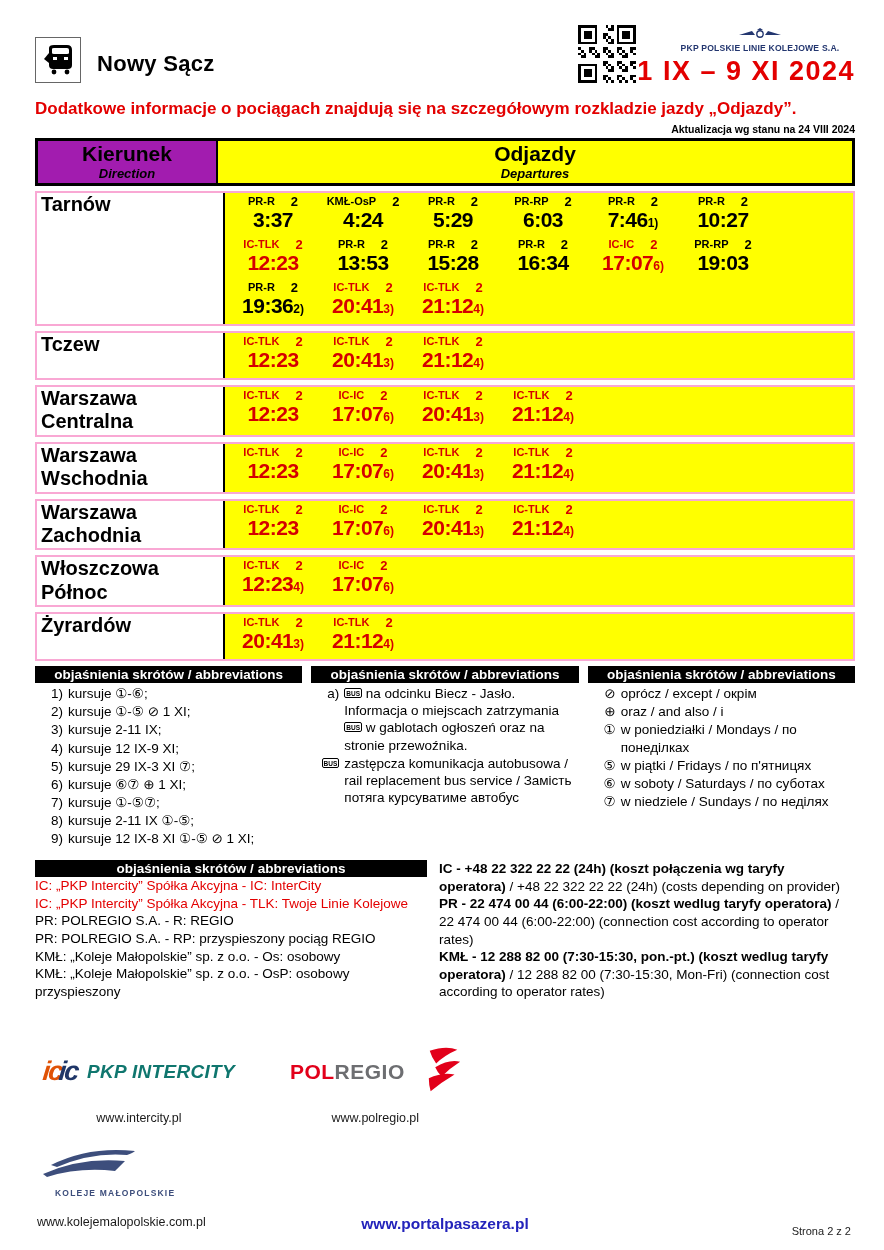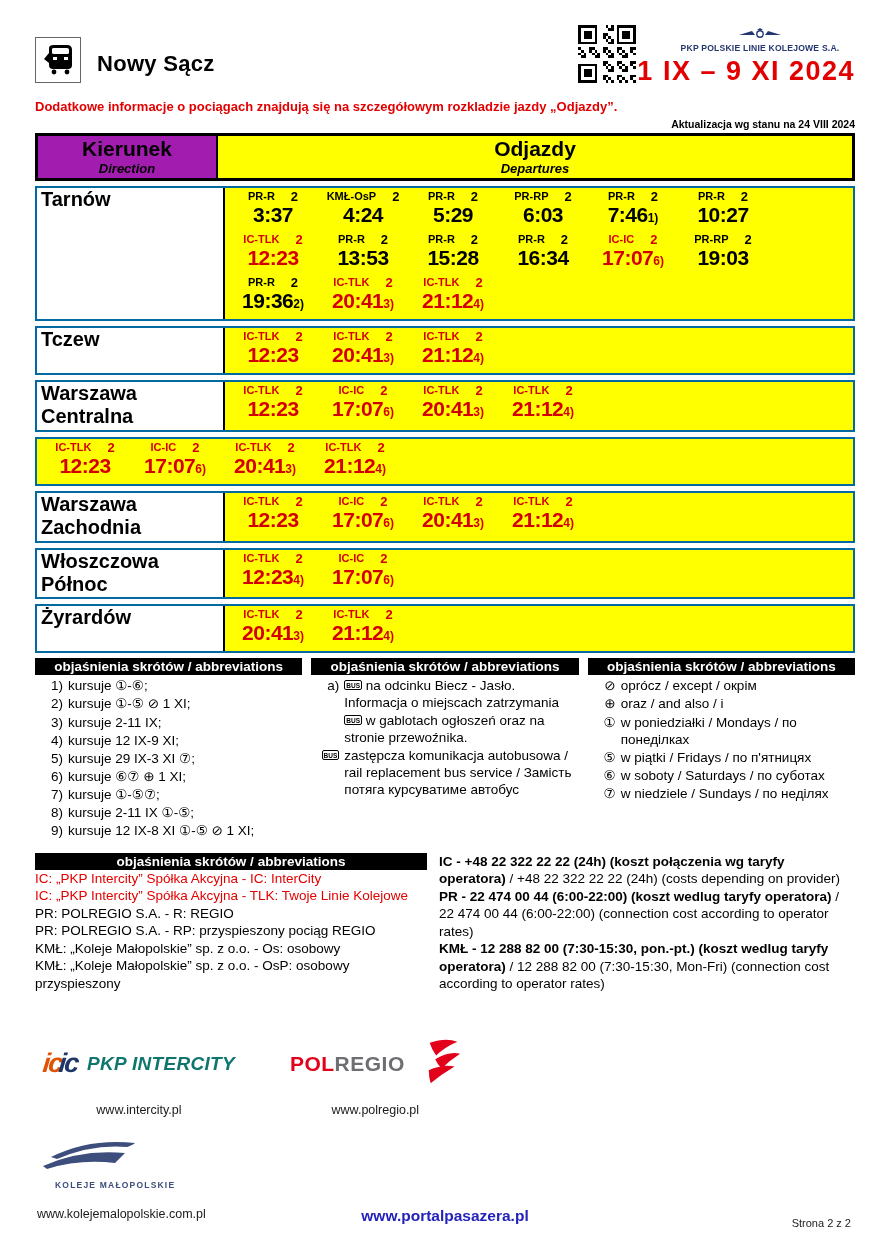--- a/index.html
+++ b/index.html
@@ -11,29 +11,29 @@
   
   .header{position:relative; height:68px;}
   .train-box{position:absolute; left:0; top:12px; width:44px; height:44px; border:1px solid #666;
     display:flex; align-items:center; justify-content:center; background:#fff;}
   .station{position:absolute; left:62px; top:26px; font-size:22px; font-weight:bold; letter-spacing:.3px;}
   .qr{position:absolute; left:543px; top:0; width:58px; height:58px;}
   .right-cluster{position:absolute; right:0; top:0; display:flex; flex-direction:column; align-items:flex-end;}
   .plk{display:flex; flex-direction:column; align-items:center; width:190px;}
   .plk-name{color:#23366f; font-weight:bold; font-size:8.6px; white-space:nowrap; letter-spacing:.2px;}
   .validity{color:#e30000; font-weight:bold; font-size:27px; letter-spacing:1.5px; margin-top:3px; white-space:nowrap;}
-  .notice{color:#e30000; font-weight:bold; font-size:13px; margin-top:6px;}
+  .notice{color:#e30000; font-weight:bold; font-size:17px; margin-top:6px;}
   .update{text-align:right; font-size:10.5px; font-weight:bold; margin:4px 0 3px;}
   
   .tt-header{display:flex; border:3px solid #000;}
   .tt-h-left{width:178px; border-right:2px solid #000; background:#a21caf; text-align:center; padding:1px 0 2px;}
   .tt-h-right{flex:1; background:#ffff00; text-align:center; padding:1px 0 2px;}
   .h-pl{font-size:21px; font-weight:bold;}
   .h-en{font-size:13px; font-weight:bold; font-style:italic;}
-  .tt-group{display:flex; border:2px solid #0369a1; margin-top:5px; min-height:38px;}
+  .tt-group{display:flex; border:2px solid #f9a8d4; margin-top:5px; min-height:38px;}
   .tt-name{width:179px; border-right:2px solid #000; background:#fff; font-size:20px; font-weight:bold;
     padding:0 3px 1px 4px; line-height:1.17;}
   .tt-deps{flex:1; background:#ffff00; display:flex; flex-wrap:wrap; align-content:flex-start; padding:1px 0 1px 3px;}
   .entry{width:90px; text-align:center; padding:1px 0 2px; color:#000;}
   .entry.red{color:#d40000;}
   .entry-label{font-size:11px; font-weight:bold; line-height:12px; display:flex; justify-content:center; gap:16px;}
   .entry-label .track{font-size:13px; line-height:13px;}
   .entry-time{font-size:21px; font-weight:bold; line-height:23px; letter-spacing:-.5px; white-space:nowrap;}
   .entry-time .note{font-size:12px; letter-spacing:0;}
   
@@ -378,20 +378,21 @@
           <div class="entry red">
             <div class="entry-label">
               <span class="brand"><span>IC-</span><b>TLK</b></span>
               <span class="track">2</span>
             </div>
             <div class="entry-time"><span>21:12</span><span class="note">4)</span></div>
           </div>
         </div>
       </div>
       <div class="tt-group">
+        <div class="tt-name">Warszawa Wschodnia</div>
         <div class="tt-deps">
           <div class="entry red">
             <div class="entry-label">
               <span class="brand"><span>IC-</span><b>TLK</b></span>
               <span class="track">2</span>
             </div>
             <div class="entry-time"><span>12:23</span></div>
           </div>
           <div class="entry red">
             <div class="entry-label">

